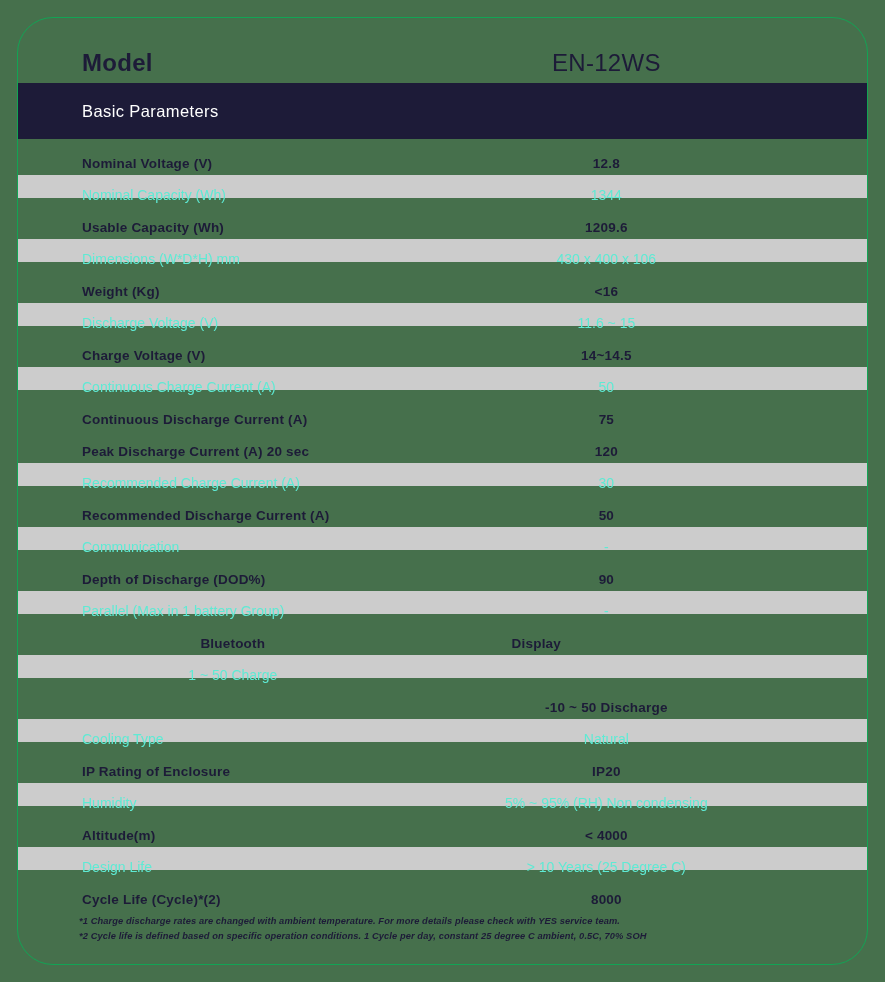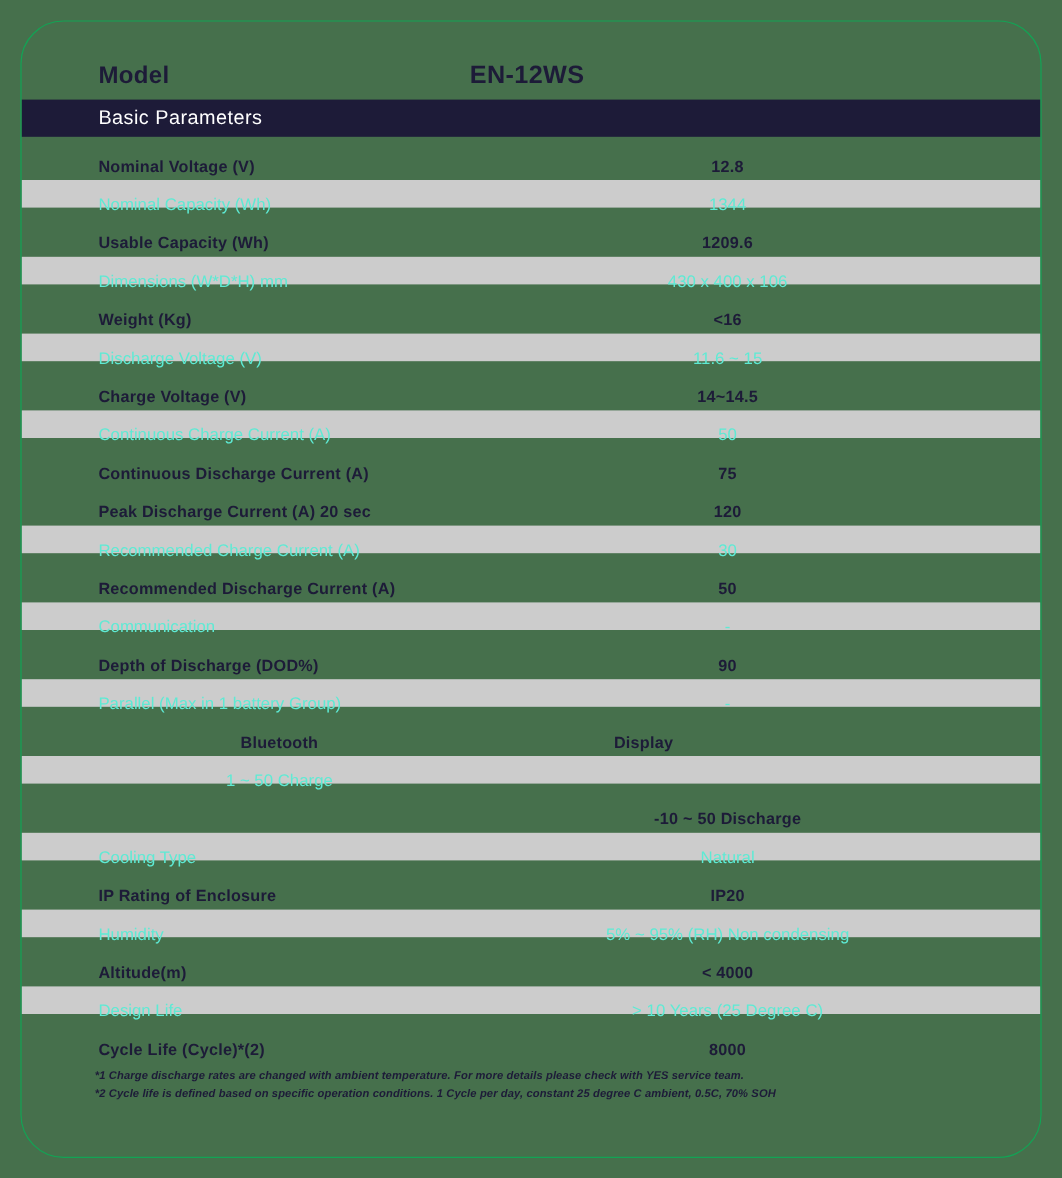--- a/index.html
+++ b/index.html
@@ -26,34 +26,35 @@
     display: flex;
     align-items: center;
     height: 65px;
     padding-top: 25px;
     box-sizing: border-box;
   }
   .model-label {
     flex: 0 0 44%;
     box-sizing: border-box;
     padding-left: 64px;
-    font-size: 20px;
+    font-size: 24px;
     font-weight: 700;
     color: #1D1B38;
     letter-spacing: 0.3px;
   }
   .model-value {
     flex: 0 0 50.6%;
-    font-size: 21px;
-    font-weight: 700;
+    text-align: center;
+    font-size: 24px;
+    font-weight: 400;
     color: #1D1B38;
     letter-spacing: 0.3px;
   }
   .section-bar {
-    height: 31px;
+    height: 56px;
     background: #1D1B38;
     display: flex;
     align-items: center;
     padding-left: 64px;
     box-sizing: border-box;
   }
   .section-title {
     color: #FFFFFF;
     font-size: 16.5px;
     font-weight: 500;

